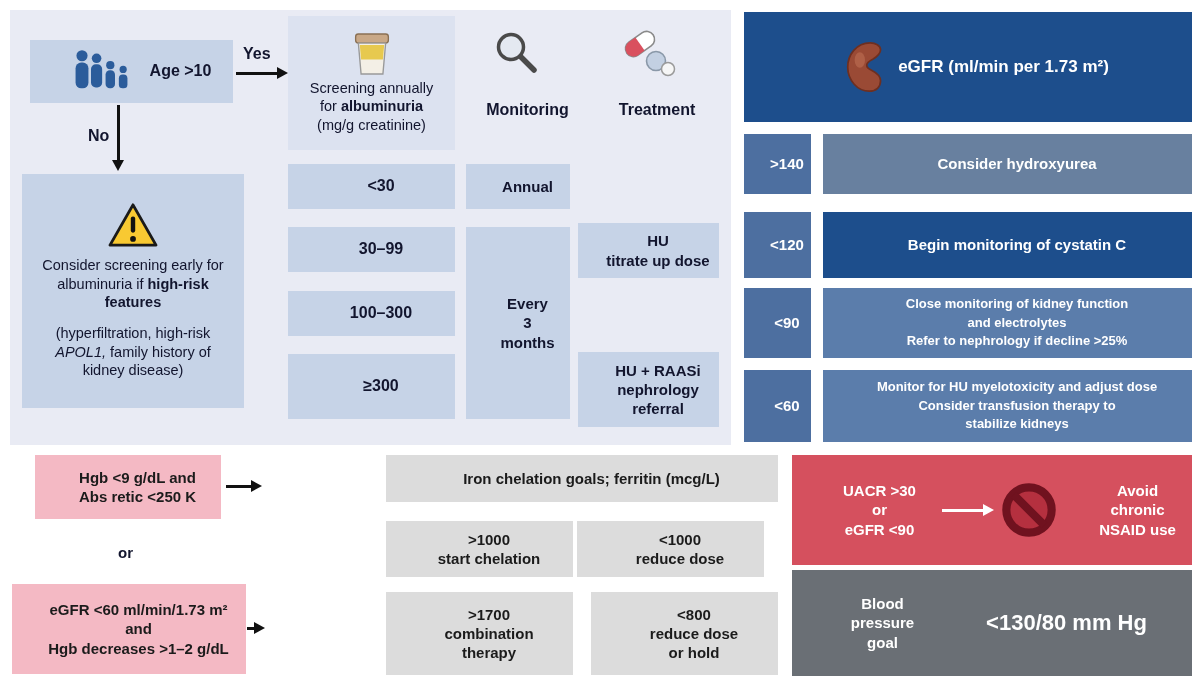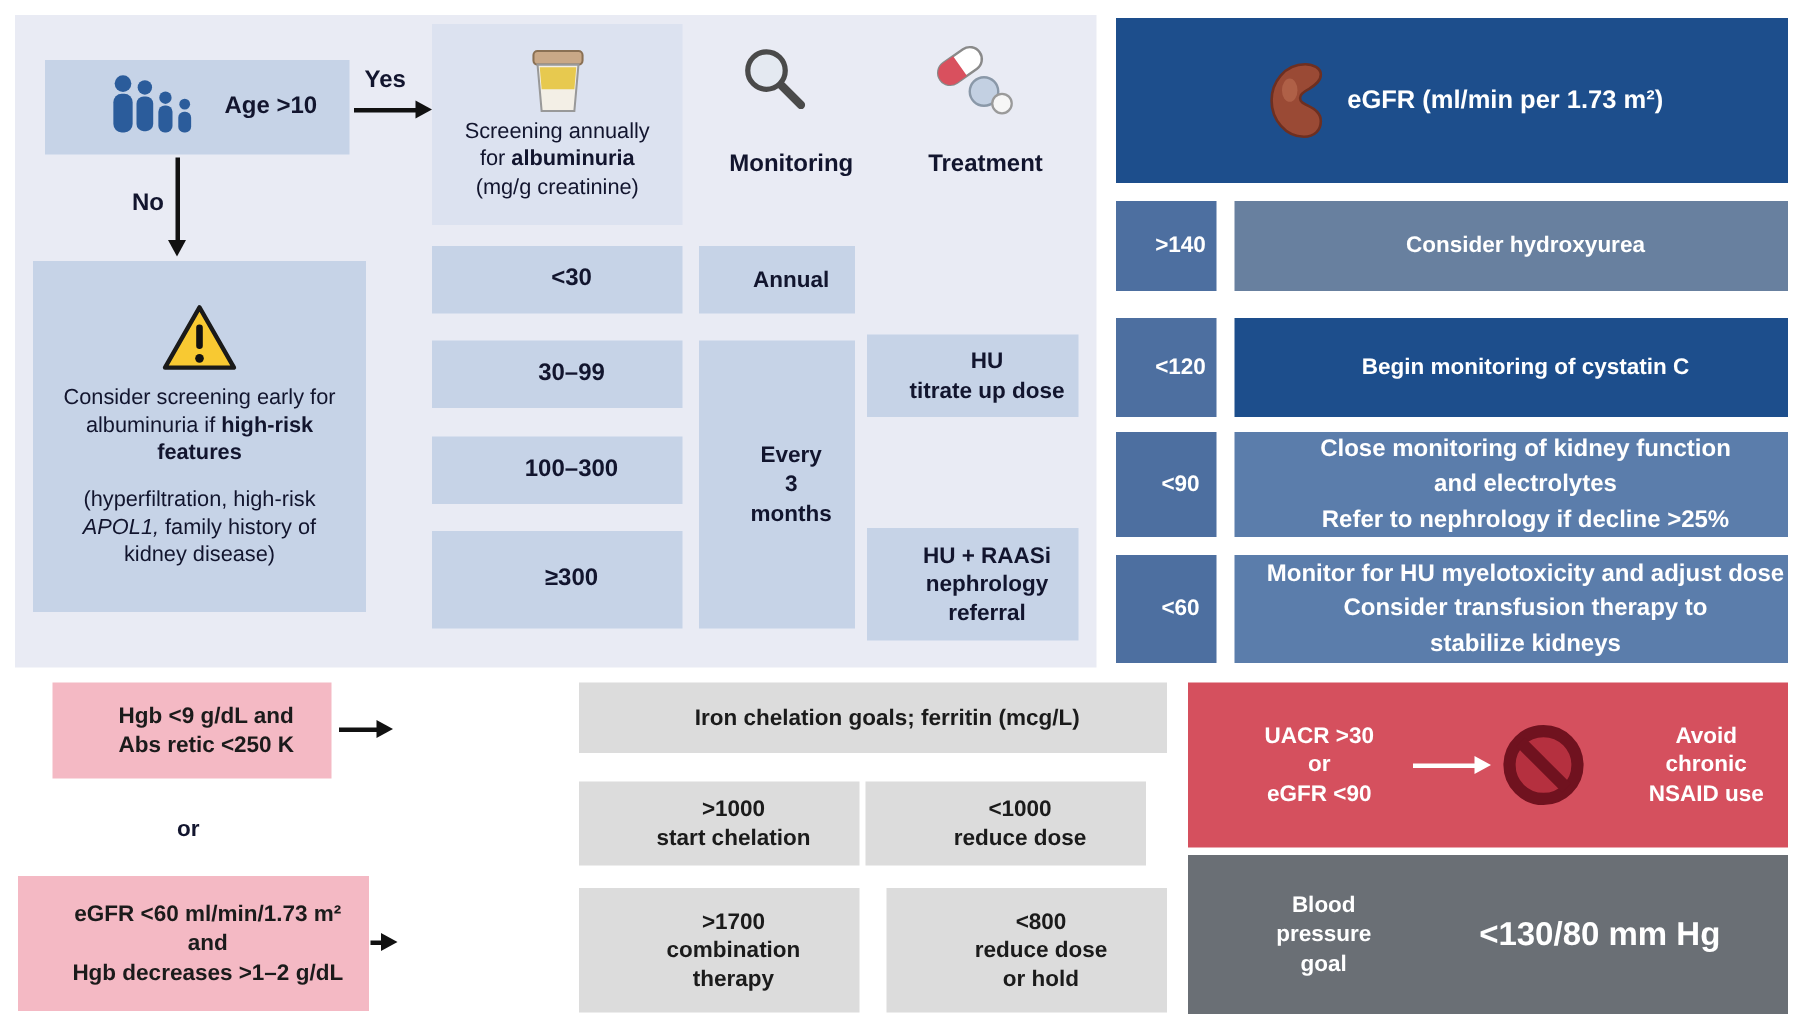--- a/index.html
+++ b/index.html
@@ -3,21 +3,21 @@
 <meta charset="utf-8">
 <style>
   * { margin:0; padding:0; box-sizing:border-box; }
   html,body { background:#ffffff; font-family:"Liberation Sans", sans-serif; }
   .canvas { position:relative; width:1200px; height:684px; background:#ffffff; overflow:hidden; color:#12152e; }
   .abs { position:absolute; }
   .bx { position:absolute; display:flex; align-items:center; justify-content:center; text-align:center; line-height:1.28;padding-left:19px; }
   .col { flex-direction:column; }
   .pre { white-space:pre-line; }
   .b { font-weight:700; }
-  .f12 { font-size:16px; } .f14 { font-size:14.5px; }
+  .f12 { font-size:13px; } .f14 { font-size:14.5px; }
   .f15 { font-size:15px; } .f16 { font-size:16px; } .f17 { font-size:17px; } .f22 { font-size:22px; }
   .lb { background:#c6d3e7; }          
   .scr { background:#dce2f0; }          
   .navy { background:#1d4e8c; color:#ffffff; }
   .lblblue { background:#4d6fa0; color:#ffffff;text-align:center; }
   .slate { background:#5b7dab; color:#ffffff; }
   .grayblue { background:#68809f; color:#ffffff; }
   .pink { background:#f4b9c4; color:#1b1b1b; }
   .red { background:#d5505e; color:#ffffff; }
   .gray { background:#dcdcdc; color:#1b1b1b; }

